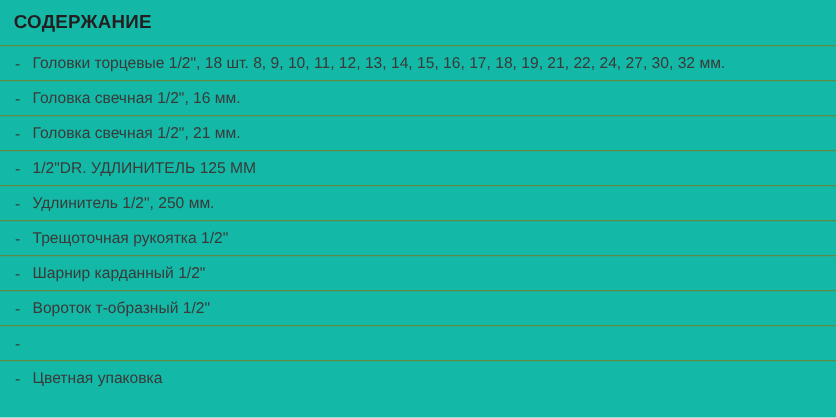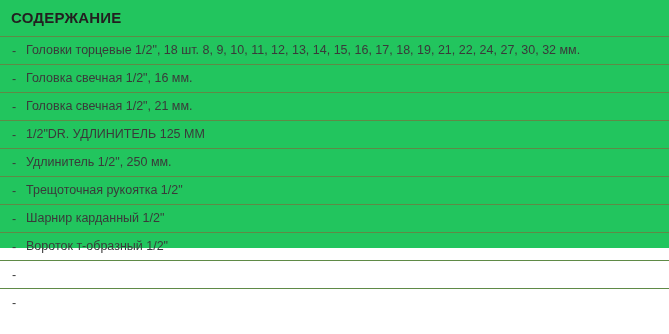--- a/index.html
+++ b/index.html
@@ -9,23 +9,23 @@
   }
   body {
     width: 669px;
     height: 334px;
     font-family: "Liberation Sans", sans-serif;
     color: #3a3a3a;
     overflow: hidden;
   }
   .page {
     width: 669px;
-    height: 248px;
+    height: 334px;
     position: relative;
-    background: #22c55e;
+    background: #14b8a6;
     box-sizing: border-box;
   }
   .page-title {
     font-size: 15px;
     font-weight: bold;
     color: #231f20;
     letter-spacing: 0.2px;
     padding: 9px 0 0 11px;
     margin: 0;
     line-height: 18px;
@@ -109,17 +109,18 @@
       <span class="item-dash">-</span>
       <span class="item-label">Вороток т-образный 1/2"</span>
     </li>
 
     <li class="list-item">
       <span class="item-dash">-</span>
     </li>
 
     <li class="list-item">
       <span class="item-dash">-</span>
+      <span class="item-label">Цветная упаковка</span>
     </li>
 
   </ul>
 
 </div>
 
 </body></html>

